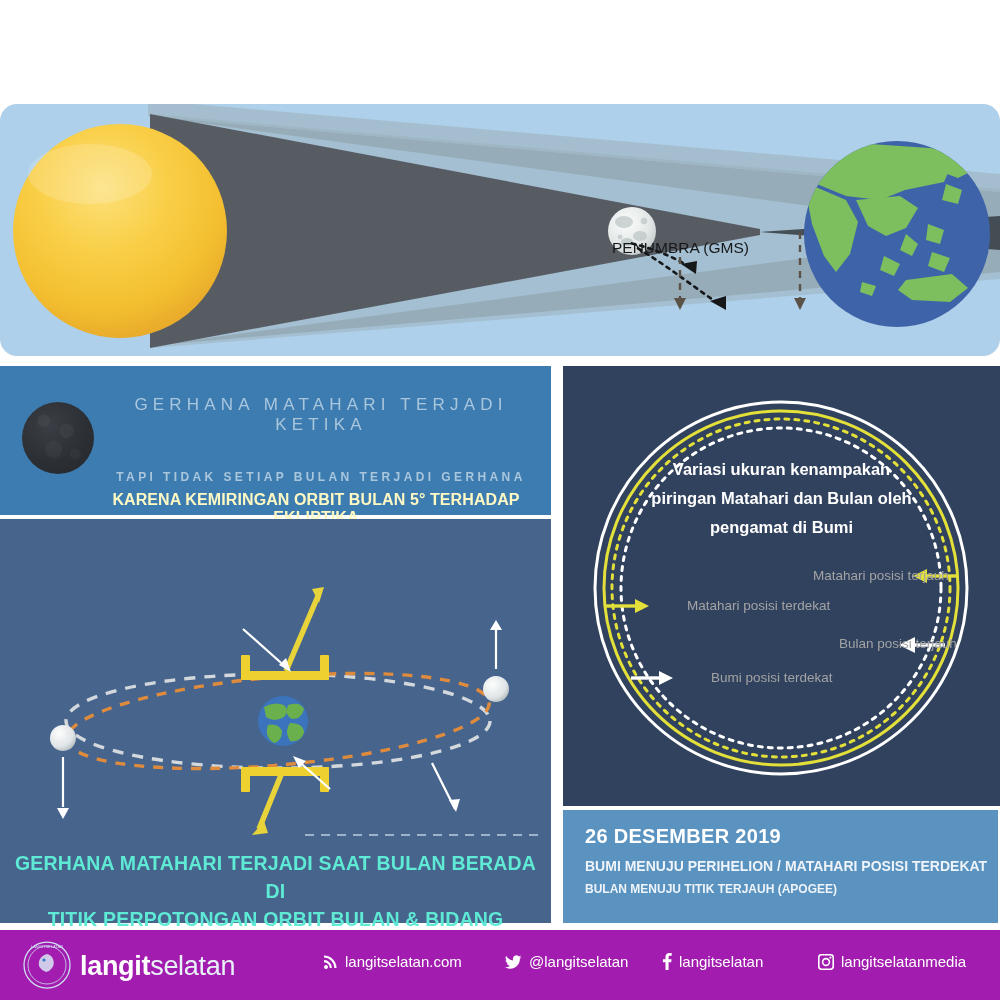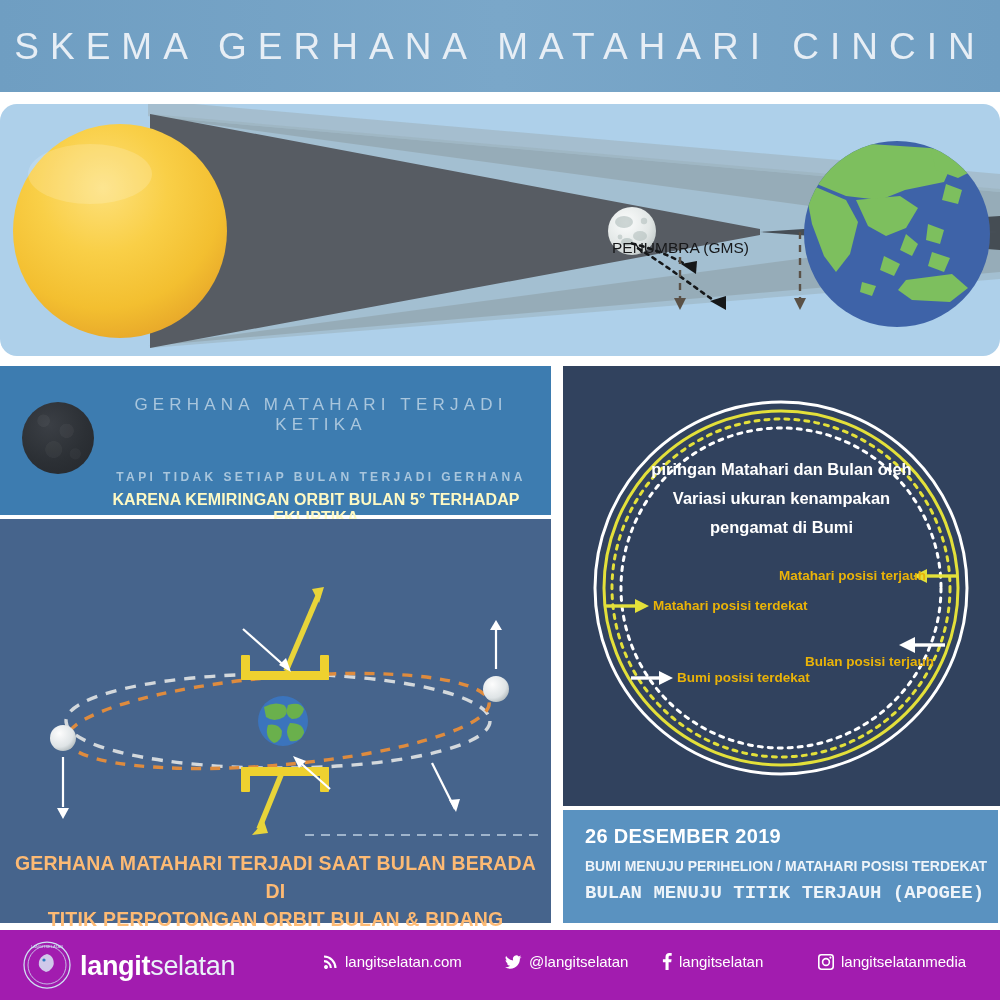--- a/index.html
+++ b/index.html
@@ -37,53 +37,50 @@
      color:#b8d1e4;font-size:46px;letter-spacing:1.5px;font-weight:700;line-height:56px;}
   .banner-l3{position:absolute;left:96px;top:104px;width:450px;text-align:center;
      color:#a9c6dd;font-size:12px;letter-spacing:3.4px;font-weight:700;}
   .banner-l4{position:absolute;left:82px;top:125px;width:468px;text-align:center;
      color:#fef9c3;font-size:16px;letter-spacing:.1px;font-weight:700;}
 
   
   .orbit{position:absolute;left:0px;top:519px;width:551px;height:404px;background:#46648c;}
   .orbit svg{position:absolute;left:0;top:0;}
   .orbit-foot{position:absolute;left:10px;top:330px;width:531px;text-align:center;
-        color:#fdba74;font-size:19.5px;font-weight:700;line-height:28px;letter-spacing:.2px;}
+        color:#5eead4;font-size:19.5px;font-weight:700;line-height:28px;letter-spacing:.2px;}
 
   
   .rings{position:absolute;left:563px;top:366px;width:437px;height:440px;background:#31425e;}
   .rings svg{position:absolute;left:0;top:0;}
   .rings-title{position:absolute;left:40px;top:89px;width:357px;text-align:center;
         color:#ffffff;font-size:16.5px;font-weight:700;line-height:29px;}
-  .rlbl{position:absolute;color:#eab308;font-size:13.5px;font-weight:700;white-space:nowrap;}
+  .rlbl{position:absolute;color:#a3a3a3;font-size:13.5px;font-weight:400;white-space:nowrap;margin-left:34px;}
 
   
   .datep{position:absolute;left:563px;top:810px;width:435px;height:113px;background:#5a92c0;}
   .date-main{position:absolute;left:22px;top:15px;color:#ffffff;font-size:20px;font-weight:700;letter-spacing:.3px;}
   .date-s1{position:absolute;left:22px;top:48px;color:#eef4f9;font-size:14px;font-weight:700;}
-  .date-s2{position:absolute;left:22px;top:72px;color:#eef4f9;font-size:19px;font-weight:700;font-family:Liberation Mono, monospace;}
+  .date-s2{position:absolute;left:22px;top:72px;color:#eef4f9;font-size:12px;font-weight:700;}
 
   
   .footer{position:absolute;left:0;top:930px;width:1000px;height:70px;background:#a21caf;}
   .logo-seal{position:absolute;left:22px;top:10px;width:50px;height:50px;}
   .brand{position:absolute;left:80px;top:21px;font-size:27px;color:#ffffff;letter-spacing:-.3px;}
   .brand b{font-weight:700;}
   .brand span{font-weight:300;color:#eaf2f9;}
   .social{position:absolute;top:23px;color:#ffffff;font-size:15px;font-weight:400;white-space:nowrap;}
   .social .ic{display:inline-block;vertical-align:-3px;margin-right:7px;}
   .s1{left:322px;} .s2{left:505px;} .s3{left:662px;} .s4{left:818px;}
 </style>
 </head>
 <body>
 
 <div id="page">
 
-  <div class="header">
-    <div class="header-title">SKEMA GERHANA MATAHARI CINCIN</div>
-  </div>
 
   <div class="topdiag">
     <svg width="1000" height="252" viewBox="0 0 1000 252">
       <defs>
         <radialGradient id="sunG" cx="42%" cy="30%" r="72%">
           <stop offset="0%" stop-color="#fde07a"></stop>
           <stop offset="42%" stop-color="#f9cf47"></stop>
           <stop offset="78%" stop-color="#f3bf30"></stop>
           <stop offset="100%" stop-color="#e8a92a"></stop>
         </radialGradient>
@@ -274,28 +271,28 @@
         <line x1="382" y1="279" x2="352" y2="279" stroke="#ffffff" stroke-width="3.4"></line>
         <polygon points="352,271 336,279 352,287" fill="#ffffff"></polygon>
       </g>
       <g>
         <line x1="68" y1="312" x2="96" y2="312" stroke="#ffffff" stroke-width="3.4"></line>
         <polygon points="96,305 110,312 96,319" fill="#ffffff"></polygon>
       </g>
     </svg>
 
     <div class="rings-title">
+      <div>Variasi ukuran kenampakan</div>
       <div>piringan Matahari dan Bulan oleh</div>
-      <div>Variasi ukuran kenampakan</div>
       <div>pengamat di Bumi</div>
     </div>
 
     <div class="rlbl" style="left:216px;top:202px;">Matahari posisi terjauh</div>
     <div class="rlbl" style="left:90px;top:232px;">Matahari posisi terdekat</div>
-    <div class="rlbl" style="left:214px;top:288px;padding-left:28px;">Bulan posisi terjauh</div>
+    <div class="rlbl" style="left:214px;top:270px;padding-left:28px;">Bulan posisi terjauh</div>
     <div class="rlbl" style="left:114px;top:304px;">Bumi posisi terdekat</div>
   </div>
 
   <div class="datep">
     <div class="date-main">26 DESEMBER 2019</div>
     <div class="date-s1">BUMI MENUJU PERIHELION / MATAHARI POSISI TERDEKAT</div>
     <div class="date-s2">BULAN MENUJU TITIK TERJAUH (APOGEE)</div>
   </div>
 
   <div class="footer">

